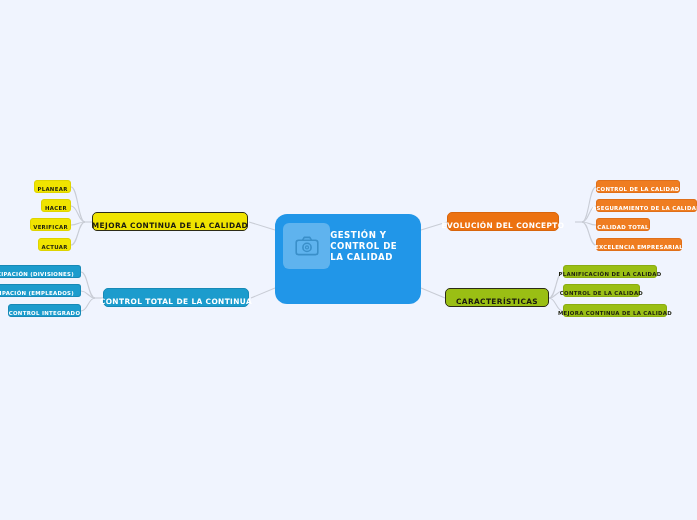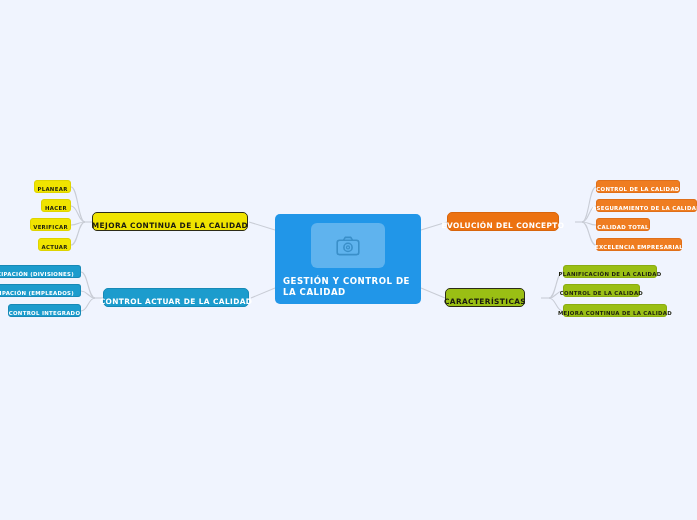--- a/index.html
+++ b/index.html
@@ -40,22 +40,22 @@
     font-weight: bold;
   }
 
   
   .node-root {
     left: 275px;
     top: 214px;
     width: 146px;
     height: 90px;
     background: #2196e8;
-    border-radius: 5px;
-    flex-direction: column;
+    border-radius: 12px;
+    flex-direction: row;
     align-items: flex-start;
     justify-content: flex-start;
     padding: 8px 8px 6px 8px;
   }
   .root-img {
     width: 74px;
     height: 46px;
     margin: 1px auto 0 auto;
     background: #5fb3ee;
     border-radius: 6px;
@@ -205,21 +205,21 @@
   <div class="node node-leaf leaf-orange" style="left:596px; top:199px; width:101px;">
     <span>ASEGURAMIENTO DE LA CALIDAD</span>
   </div>
   <div class="node node-leaf leaf-orange" style="left:596px; top:218px; width:54px;">
     <span>CALIDAD TOTAL</span>
   </div>
   <div class="node node-leaf leaf-orange" style="left:596px; top:238px; width:86px;">
     <span>EXCELENCIA EMPRESARIAL</span>
   </div>
 
-  <div class="node node-main main-olive" style="left:445px; top:288px; width:80px;">
+  <div class="node node-main main-olive" style="left:445px; top:288px; width:104px;">
     <span>CARACTERÍSTICAS</span>
   </div>
 
   <div class="node node-leaf leaf-olive" style="left:563px; top:265px; width:94px;">
     <span>PLANIFICACIÓN DE LA CALIDAD</span>
   </div>
   <div class="node node-leaf leaf-olive" style="left:563px; top:284px; width:77px;">
     <span>CONTROL DE LA CALIDAD</span>
   </div>
   <div class="node node-leaf leaf-olive" style="left:563px; top:304px; width:104px;">
@@ -237,21 +237,21 @@
     <span>HACER</span>
   </div>
   <div class="node node-leaf leaf-yellow" style="left:30px; top:218px; width:41px;">
     <span>VERIFICAR</span>
   </div>
   <div class="node node-leaf leaf-yellow" style="left:38px; top:238px; width:33px;">
     <span>ACTUAR</span>
   </div>
 
   <div class="node node-main main-blue" style="left:103px; top:288px; width:146px;">
-    <span>CONTROL ACTUAR DE LA CALIDAD</span>
+    <span>CONTROL TOTAL DE LA CONTINUA</span>
   </div>
 
   <div class="node node-leaf leaf-blue clipped" style="left:0px; top:265px; width:81px;">
     <span>RTICIPACIÓN (DIVISIONES)</span>
   </div>
   <div class="node node-leaf leaf-blue clipped" style="left:0px; top:284px; width:81px;">
     <span>RTICIPACIÓN (EMPLEADOS)</span>
   </div>
   <div class="node node-leaf leaf-blue" style="left:8px; top:304px; width:73px;">
     <span>CONTROL INTEGRADO</span>

